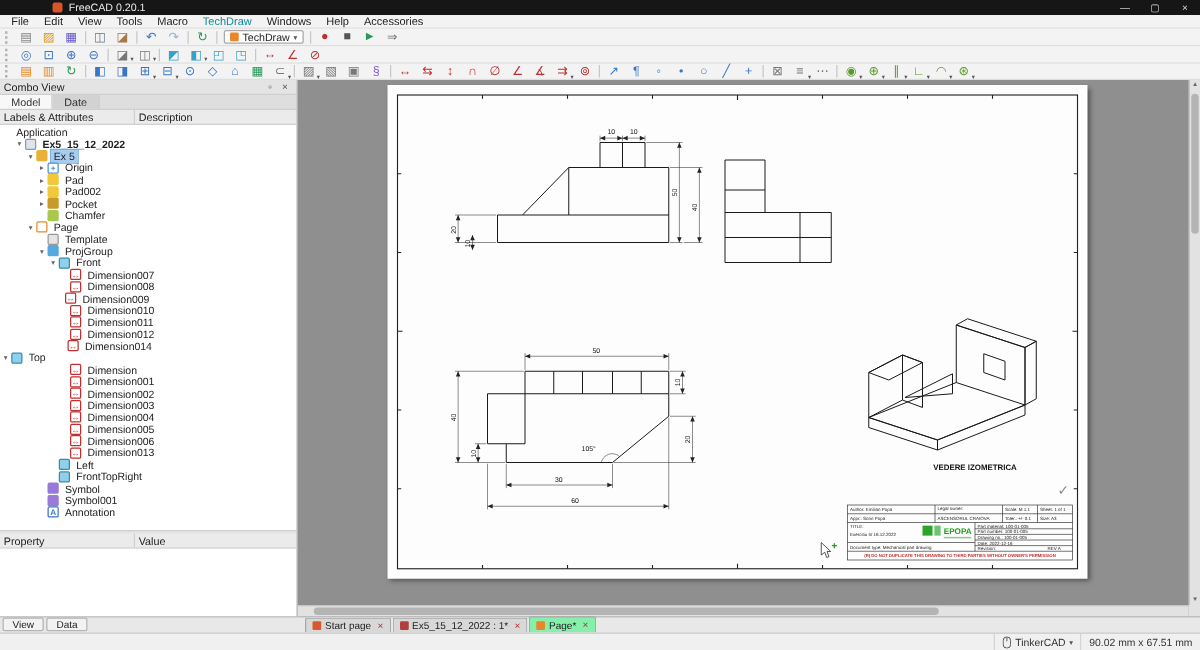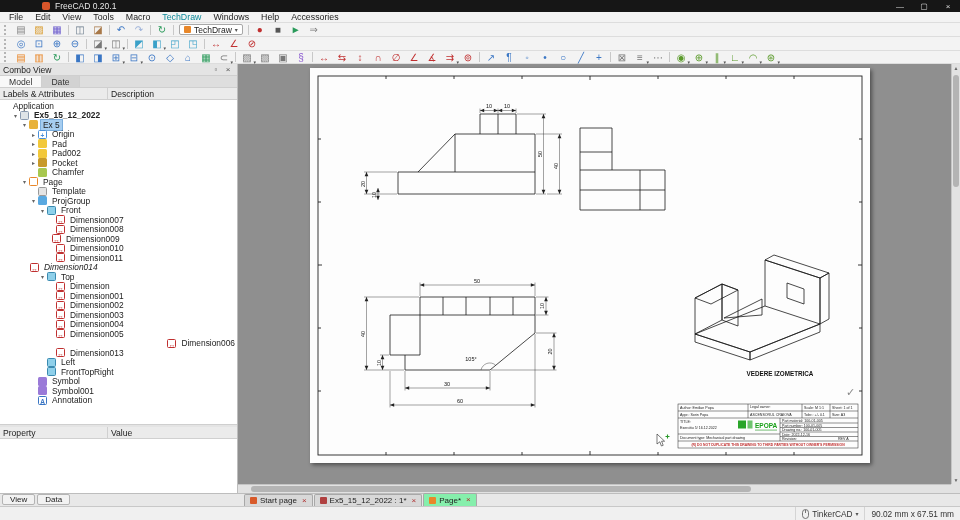--- a/index.html
+++ b/index.html
@@ -449,26 +449,31 @@
           <div class="trow" style="padding-left: 47px;">
             <span class="arr"></span>
             <span class="ti" style="background: rgb(255, 255, 255); border: 1px solid rgb(192, 48, 48); color: rgb(192, 48, 48);">↔</span>
             <span class="lbl">Dimension010</span>
           </div>
           <div class="trow" style="padding-left: 47px;">
             <span class="arr"></span>
             <span class="ti" style="background: rgb(255, 255, 255); border: 1px solid rgb(192, 48, 48); color: rgb(192, 48, 48);">↔</span>
             <span class="lbl">Dimension011</span>
           </div>
-          <div class="trow" style="padding-left: 21px; font-style: italic;">
+          <div class="trow" style="padding-left: 47px;">
+            <span class="arr"></span>
+            <span class="ti" style="background: rgb(255, 255, 255); border: 1px solid rgb(192, 48, 48); color: rgb(192, 48, 48);">↔</span>
+            <span class="lbl">Dimension012</span>
+          </div>
+          <div class="trow" style="padding-left: 45px;">
             <span class="arr"></span>
             <span class="ti" style="background: rgb(255, 255, 255); border: 1px solid rgb(192, 48, 48); color: rgb(192, 48, 48);">↔</span>
             <span class="lbl">Dimension014</span>
           </div>
-          <div class="trow" style="padding-left: 38px;">
+          <div class="trow" style="">
             <span class="arr">▾</span>
             <span class="ti" style="background: rgb(143, 208, 234); border: 1px solid rgb(58, 138, 176);"></span>
             <span class="lbl">Top</span>
           </div>
           <div class="trow" style="padding-left: 47px;">
             <span class="arr"></span>
             <span class="ti" style="background: rgb(255, 255, 255); border: 1px solid rgb(192, 48, 48); color: rgb(192, 48, 48);">↔</span>
             <span class="lbl">Dimension</span>
           </div>
           <div class="trow" style="padding-left: 47px;">
@@ -489,21 +494,21 @@
           <div class="trow" style="padding-left: 47px;">
             <span class="arr"></span>
             <span class="ti" style="background: rgb(255, 255, 255); border: 1px solid rgb(192, 48, 48); color: rgb(192, 48, 48);">↔</span>
             <span class="lbl">Dimension004</span>
           </div>
           <div class="trow" style="padding-left: 47px;">
             <span class="arr"></span>
             <span class="ti" style="background: rgb(255, 255, 255); border: 1px solid rgb(192, 48, 48); color: rgb(192, 48, 48);">↔</span>
             <span class="lbl">Dimension005</span>
           </div>
-          <div class="trow" style=" justify-content: flex-end;">
+          <div class="trow" style="padding-left: 47px;">
             <span class="arr"></span>
             <span class="ti" style="background: rgb(255, 255, 255); border: 1px solid rgb(192, 48, 48); color: rgb(192, 48, 48);">↔</span>
             <span class="lbl">Dimension006</span>
           </div>
           <div class="trow" style="padding-left: 47px;">
             <span class="arr"></span>
             <span class="ti" style="background: rgb(255, 255, 255); border: 1px solid rgb(192, 48, 48); color: rgb(192, 48, 48);">↔</span>
             <span class="lbl">Dimension013</span>
           </div>
           <div class="trow" style="padding-left: 38px;">

